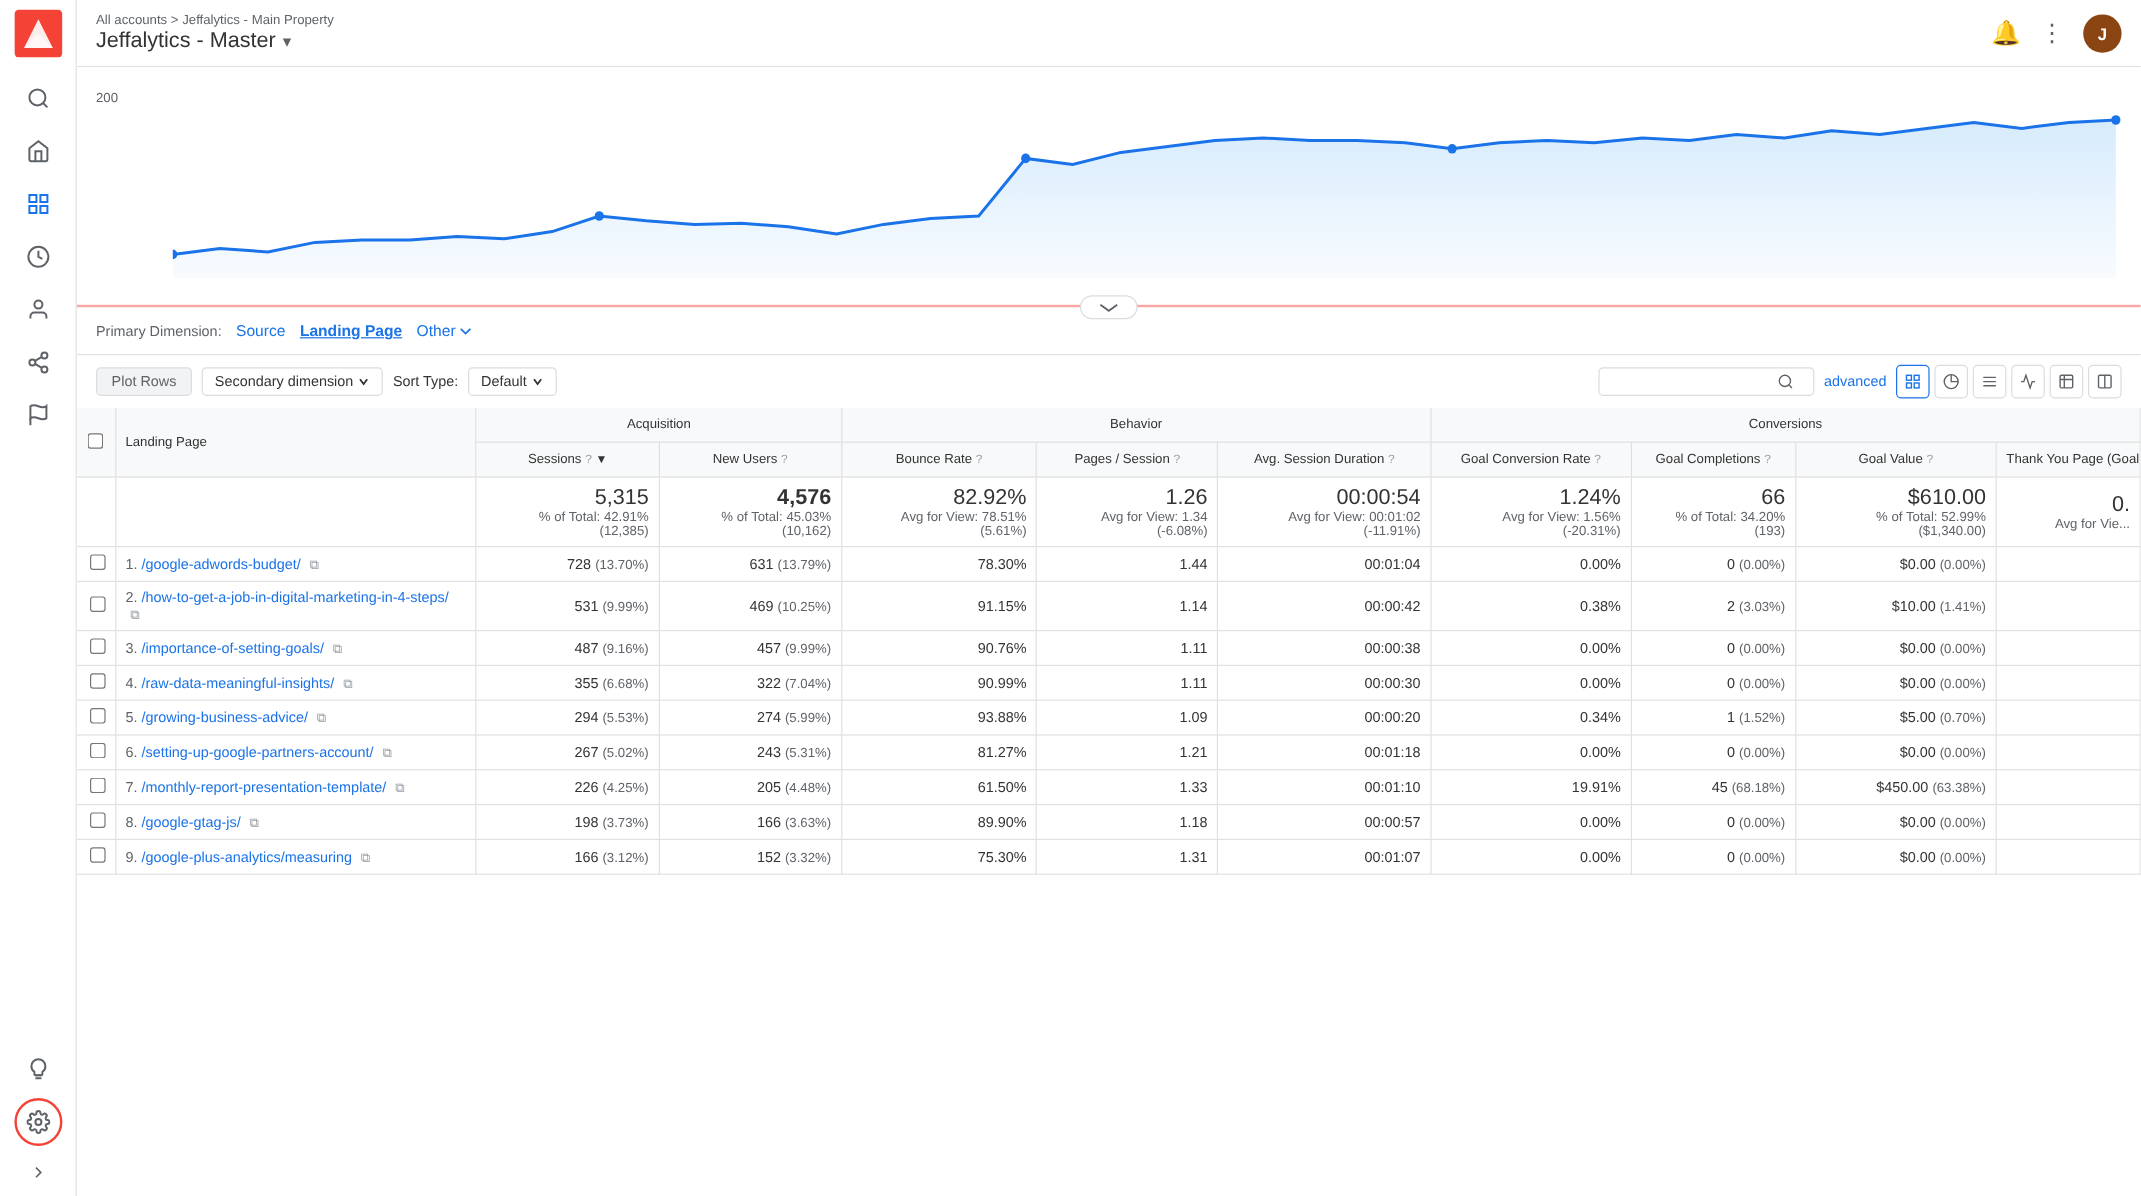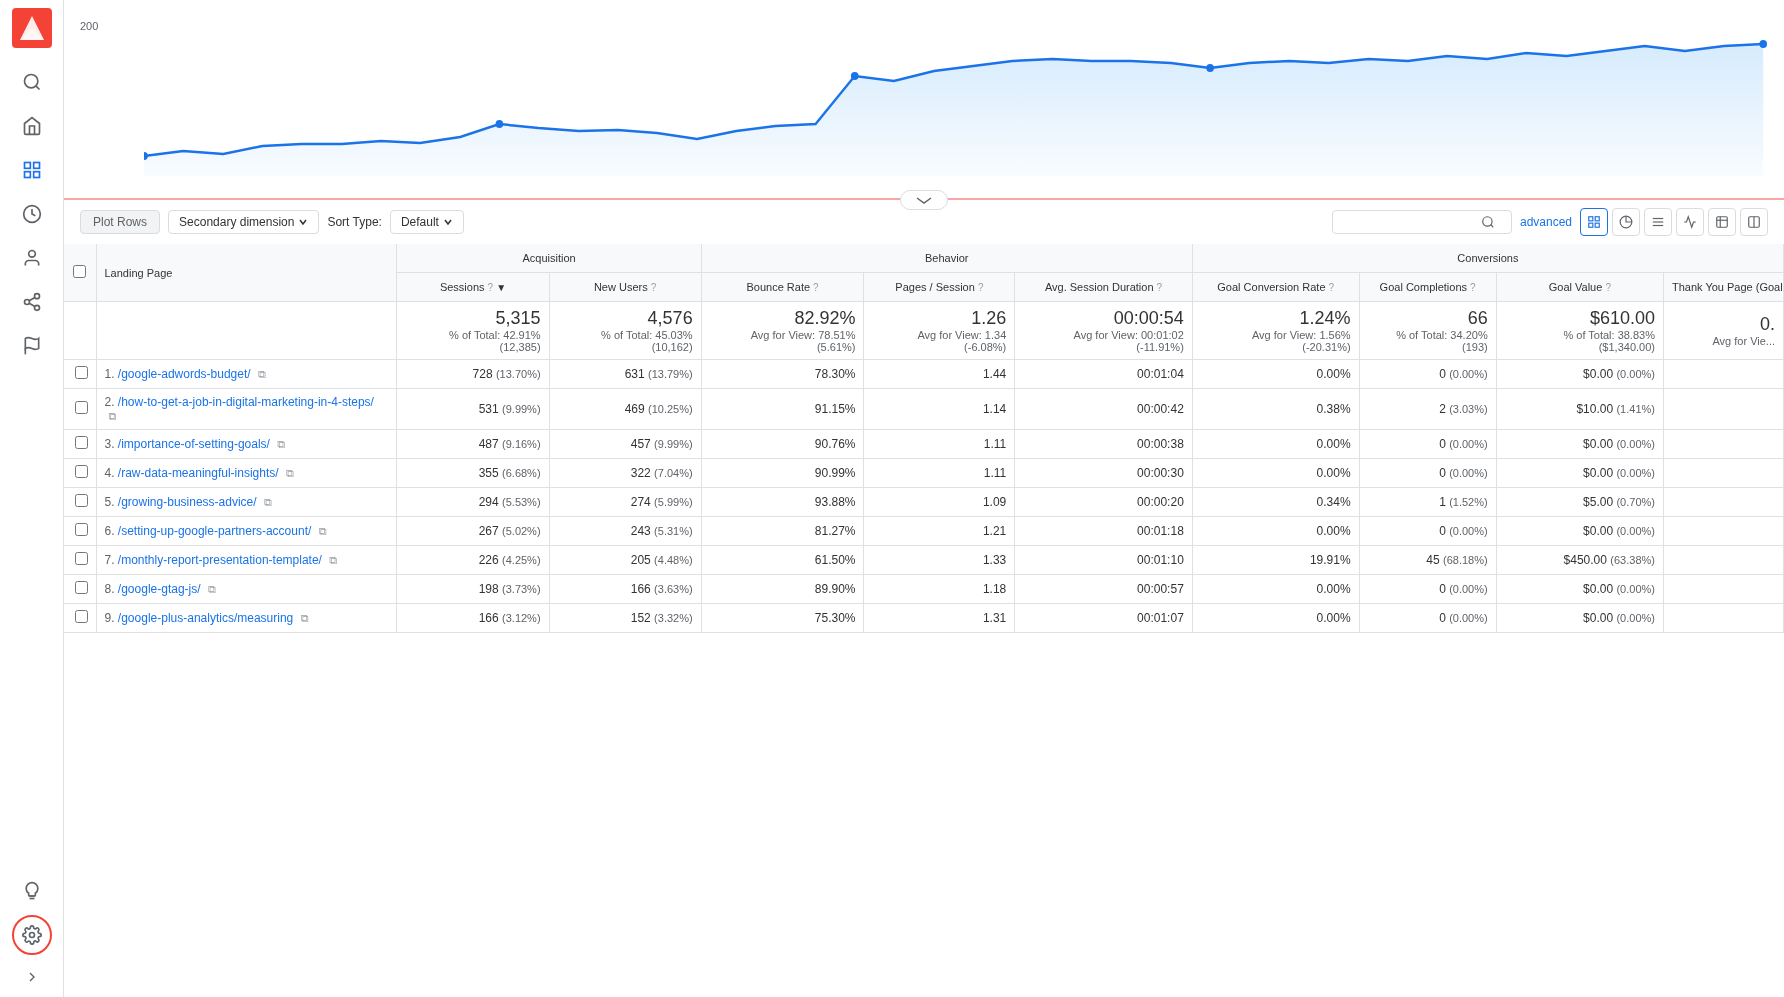--- a/index.html
+++ b/index.html
@@ -163,20 +163,34 @@
 
     <div class="chevron-down-sidebar" style="margin-top:8px; margin-bottom:8px;">
       <svg viewBox="0 0 24 24" fill="none" stroke="currentColor" stroke-width="2" width="16" height="16">
           <polyline points="9 18 15 12 9 6"></polyline>
         </svg>
     </div>
   </div>
 
   <div class="main">
 
+    <div class="topbar">
+      <div class="topbar-brand">
+        <span class="topbar-breadcrumb">All accounts &gt; Jeffalytics - Main Property</span>
+        <div class="topbar-title">
+          <span>Jeffalytics - Master</span>
+          <span class="dropdown-arrow">▾</span>
+        </div>
+      </div>
+      <div class="topbar-actions">
+        <span class="topbar-icon">🔔</span>
+        <span class="topbar-icon">⋮</span>
+        <div class="avatar">J</div>
+      </div>
+    </div>
 
     <div class="chart-area">
       <span class="y-axis-label">200</span>
       <svg class="chart-svg" viewBox="0 0 1700 160" preserveAspectRatio="none">
         <defs>
           <linearGradient id="chartFill" x1="0" y1="0" x2="0" y2="1">
             <stop offset="0%" stop-color="#bbdefb" stop-opacity="0.6"></stop>
             <stop offset="100%" stop-color="#bbdefb" stop-opacity="0.1"></stop>
           </linearGradient>
         </defs>
@@ -192,20 +206,30 @@
         <circle cx="1695" cy="28" r="4" fill="#1a73e8"></circle>
       </svg>
       
       <div class="chart-collapse-btn">
         <svg viewBox="0 0 16 8" width="16" height="8" fill="none" stroke="#5f6368" stroke-width="1.5">
             <polyline points="1,2 8,7 15,2"></polyline>
           </svg>
       </div>
     </div>
 
+    <div class="table-controls">
+      <span class="dim-label">Primary Dimension:</span>
+      <span class="dim-link">Source</span>
+      <span class="dim-link active">Landing Page</span>
+      <span class="dim-other">
+        Other <svg width="12" height="12" viewBox="0 0 12 12" fill="none" stroke="#1a73e8" stroke-width="1.5">
+            <polyline points="2,4 6,8 10,4"></polyline>
+          </svg>
+      </span>
+    </div>
 
     <div class="table-toolbar">
       <button class="btn-plot-rows">Plot Rows</button>
       <button class="btn-secondary-dim">
         <span>Secondary dimension</span>
         <svg width="10" height="10" viewBox="0 0 10 10" fill="none" stroke="currentColor" stroke-width="1.5">
             <polyline points="2,3 5,7 8,3"></polyline>
           </svg>
       </button>
       <span class="sort-type-label">Sort Type:</span>
@@ -310,21 +334,21 @@
           </tr>
 
           <tr class="totals-row">
             <td class="checkbox-col"></td>
             <td class="left"></td>
             <td>
               <div style="font-size:18px; font-weight:500;">5,315</div>
               <div class="totals-sub">% of Total: 42.91% (12,385)</div>
             </td>
             <td>
-              <div style="font-size:18px; font-weight:400;">4,576</div>
+              <div style="font-size:18px; font-weight:700;">4,576</div>
               <div class="totals-sub">% of Total: 45.03% (10,162)</div>
             </td>
             <td>
               <div style="font-size:18px; font-weight:500;">82.92%</div>
               <div class="totals-sub">Avg for View: 78.51% (5.61%)</div>
             </td>
             <td>
               <div style="font-size:18px; font-weight:500;">1.26</div>
               <div class="totals-sub">Avg for View: 1.34 (-6.08%)</div>
             </td>
@@ -335,21 +359,21 @@
             <td>
               <div style="font-size:18px; font-weight:500;">1.24%</div>
               <div class="totals-sub">Avg for View: 1.56% (-20.31%)</div>
             </td>
             <td>
               <div style="font-size:18px; font-weight:500;">66</div>
               <div class="totals-sub">% of Total: 34.20% (193)</div>
             </td>
             <td>
               <div style="font-size:18px; font-weight:500;">$610.00</div>
-              <div class="totals-sub">% of Total: 38.83% ($1,340.00)</div>
+              <div class="totals-sub">% of Total: 52.99% ($1,340.00)</div>
             </td>
             <td>
               <div style="font-size:18px; font-weight:500;">0.</div>
               <div class="totals-sub">Avg for Vie...</div>
             </td>
           </tr>
         </thead>
         <tbody id="table-body">
         <tr>
     <td class="checkbox-col">

